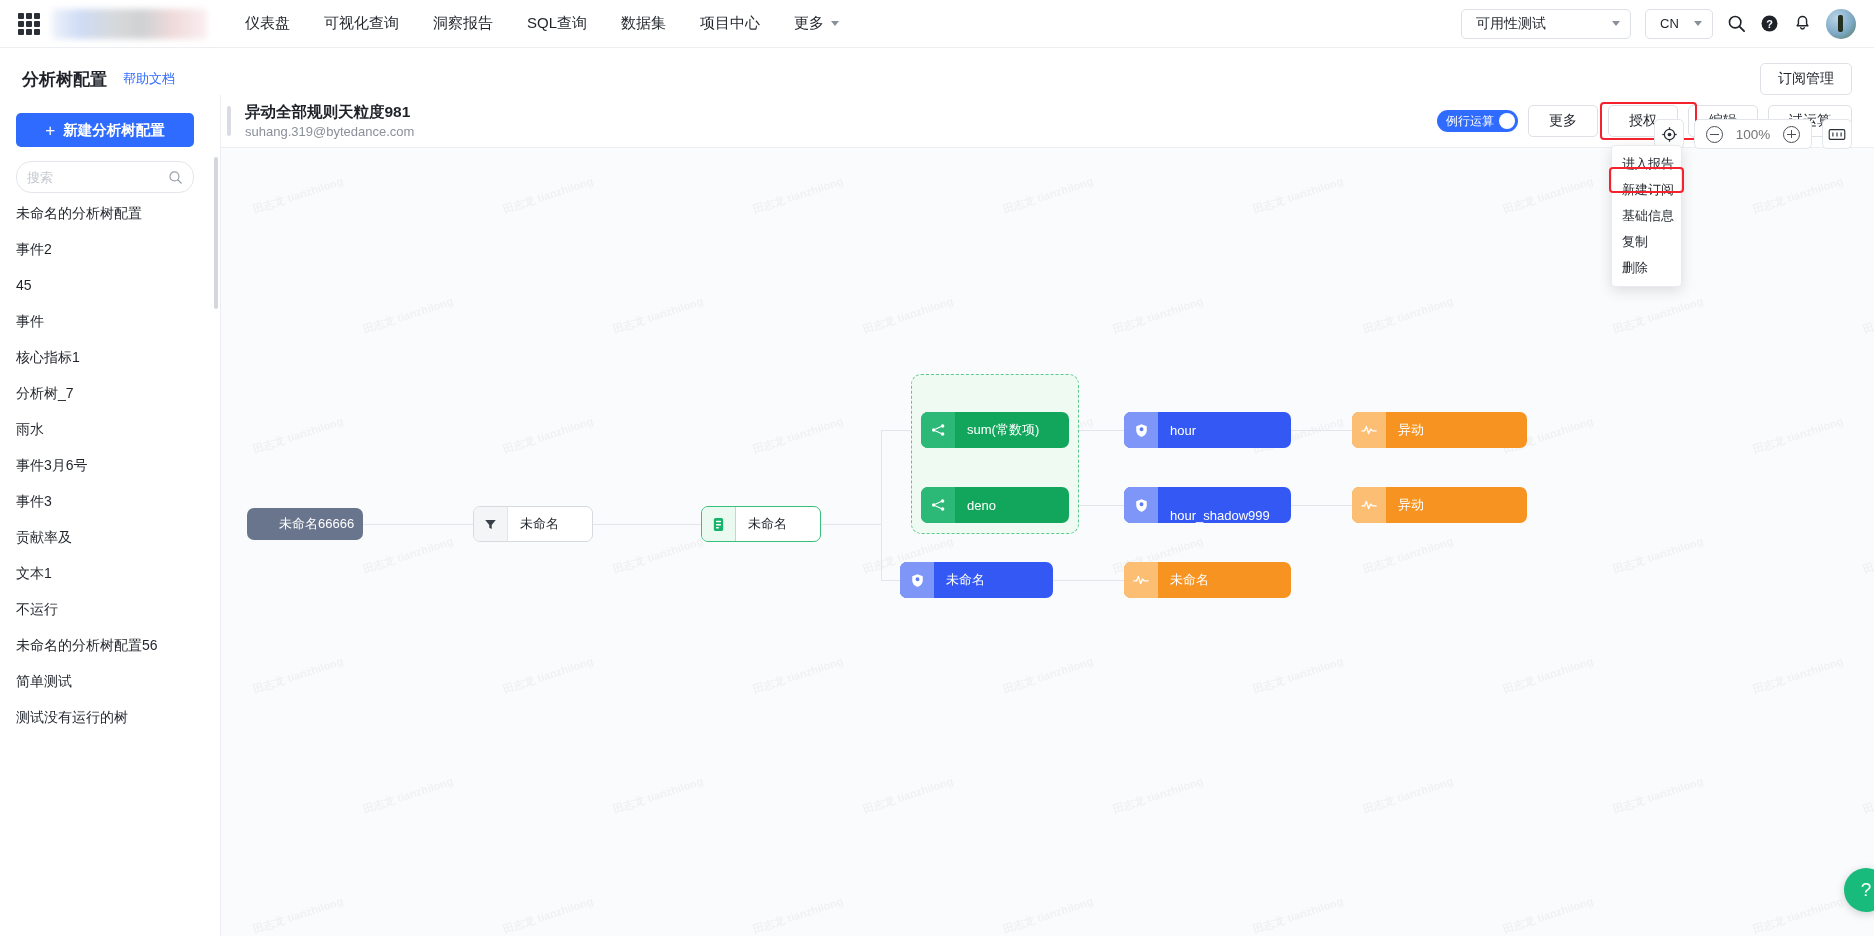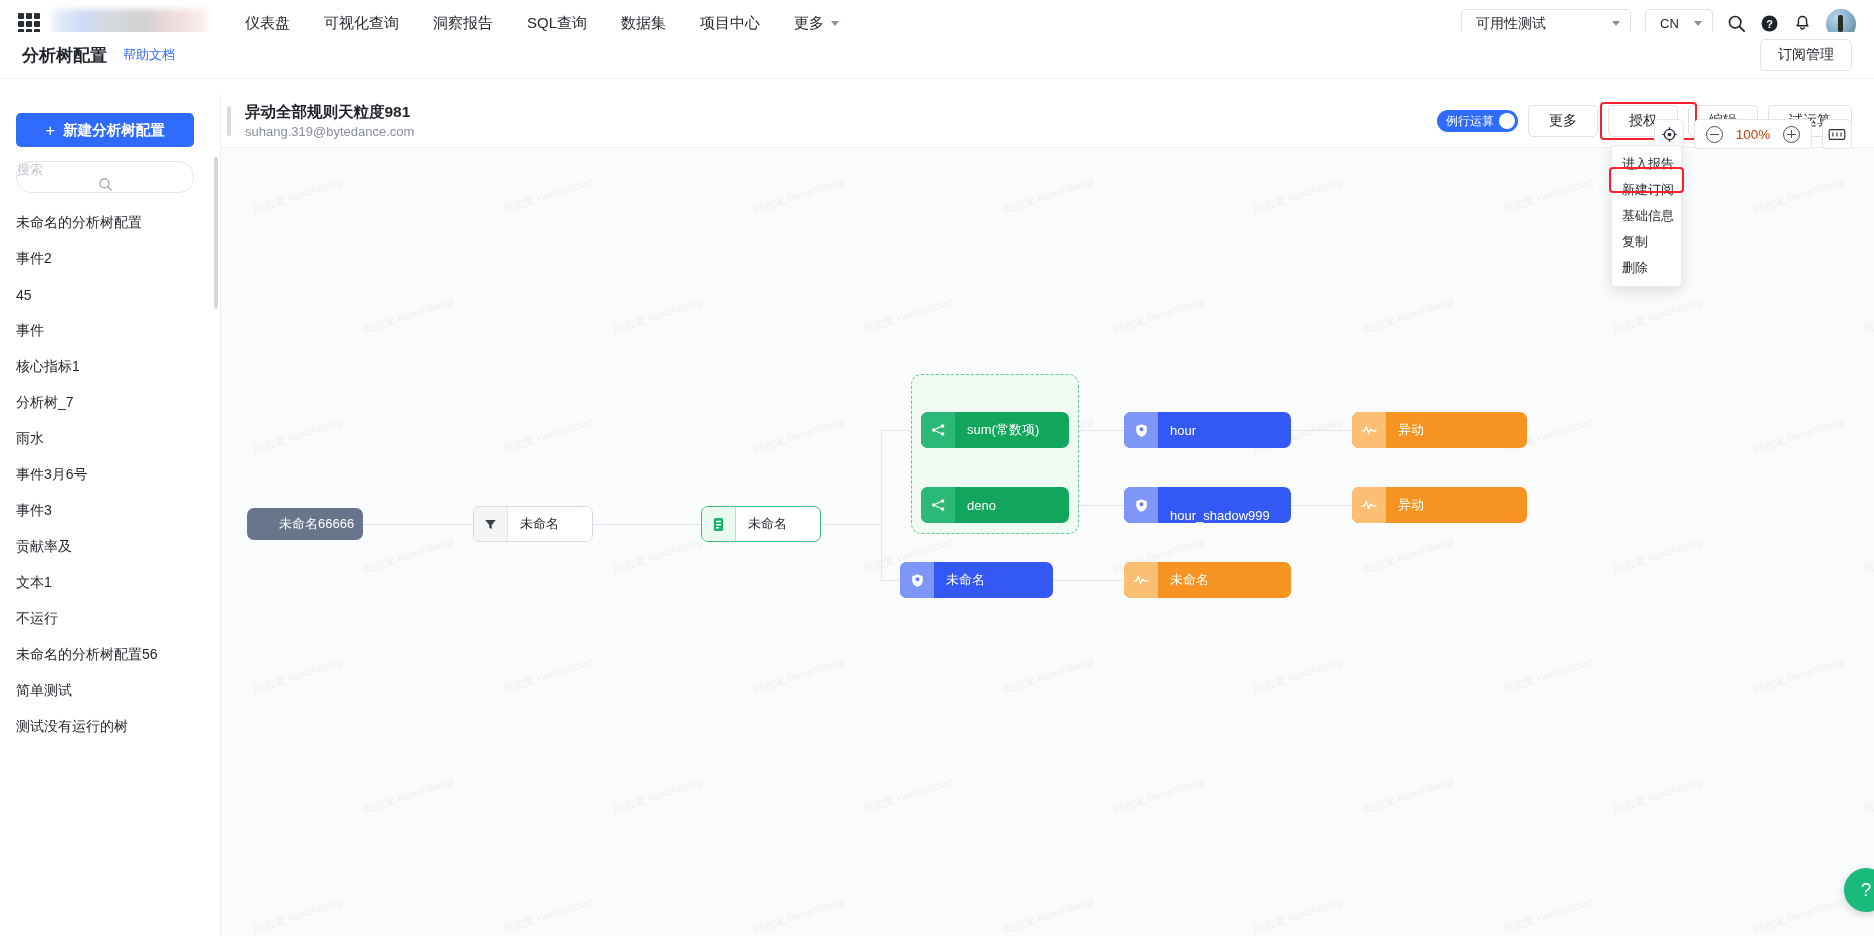--- a/index.html
+++ b/index.html
@@ -39,21 +39,21 @@
   .selbox.lang .lab { flex: 1; font-size: 13px; }
   .ic { cursor: pointer; display: flex; align-items: center; justify-content: center; }
   .avatar { width: 30px; height: 30px; border-radius: 50%; overflow: hidden;
     background: radial-gradient(circle at 35% 30%, #b9d4e8, #7fa9c6 55%, #4f7a57 100%);
     position: relative; cursor: pointer; }
   .avatar::after { content: ""; position: absolute; left: 12px; top: 6px;
     width: 5px; height: 17px; background: #24301f; border-radius: 2px; }
 
   
   .subhead {
-    position: absolute; left: 0; top: 32px; width: 1874px; height: 47px;
+    position: absolute; left: 0; top: 56px; width: 1874px; height: 47px;
     background: #fff; border-bottom: 1px solid #eceef1;
     display: flex; align-items: center; padding: 0 22px;
   }
   .subhead h1 { font-size: 17px; font-weight: 700; }
   .helplink { font-size: 13px; color: #2f6bff; margin-left: 16px; cursor: pointer; }
   .btn-outline {
     margin-left: auto; height: 32px; padding: 0 17px; border: 1px solid #dde1e6;
     background: #fff; border-radius: 5px; font-size: 14px; color: #1f2329;
     cursor: pointer; font-family: inherit;
   }
@@ -64,26 +64,26 @@
     background: #fff; border-right: 1px solid #eceef1; overflow: hidden;
   }
   .newbtn {
     margin: 18px 16px 0; height: 34px; width: 178px; background: #2f6bff; color: #fff;
     border: none; border-radius: 5px; font-size: 14.5px; font-weight: 700; cursor: pointer;
     display: flex; align-items: center; justify-content: center; gap: 8px; font-family: inherit;
   }
   .plus { font-size: 17px; font-weight: 400; line-height: 1; }
   .searchwrap { margin: 14px 16px 0; width: 178px; height: 32px;
     border: 1px solid #e3e6ea; border-radius: 15px; display: flex; align-items: center;
-    padding: 0 10px; flex-direction: column; }
+    padding: 0 10px; }
   .searchwrap input { flex: 1; border: none; outline: none; font-size: 13px;
     font-family: inherit; background: transparent; color: #1f2329; min-width: 0; }
   .searchwrap input::placeholder { color: #c2c7ce; }
   .treelist { margin-top: 12px; }
-  .treeitem { height: 36px; display: flex; align-items: center; padding: 0 16px;
+  .treeitem { height: 36px; display: flex; padding: 0 16px;
     font-size: 14px; color: #1f2329; cursor: pointer; white-space: nowrap; }
   .sb-scroll { position: absolute; right: 2px; top: 62px; width: 4px; height: 152px;
     background: #d4d7dc; border-radius: 2px; cursor: pointer; }
 
   
   .content { position: absolute; left: 221px; top: 95px; width: 1653px; height: 841px;
     background: #fff; }
   .chead { position: relative; height: 53px; border-bottom: 1px solid #eceef1;
     display: flex; align-items: center; padding: 0 22px 0 0; }
   .chead-bar { width: 4px; height: 30px; background: #d9dde3; border-radius: 2px;
@@ -111,21 +111,21 @@
   #ring-newsub { right: 190px; top: 72px; width: 75px; height: 26px; z-index: 41; }
 
   
   .zoombar { position: absolute; right: 22px; top: 24px; display: flex;
     align-items: center; gap: 10px; z-index: 30; }
   .zbtn { height: 30px; min-width: 30px; border: 1px solid #e3e6ea; background: #fff;
     border-radius: 5px; display: flex; align-items: center; justify-content: center;
     cursor: pointer; color: #4a5058; }
   .zgroup { height: 30px; border: 1px solid #e3e6ea; background: #fff; border-radius: 5px;
     display: flex; align-items: center; gap: 11px; padding: 0 11px; }
-  .zpct { font-size: 13.5px; color: #c2410c; min-width: 38px; text-align: center; }
+  .zpct { font-size: 13.5px; color: #737373; min-width: 38px; text-align: center; }
   .circ { width: 17px; height: 17px; border: 1.4px solid #4a5058; border-radius: 50%;
     position: relative; cursor: pointer; }
   .circ::before { content: ""; position: absolute; left: 3.2px; top: 7.1px;
     width: 8.6px; height: 1.4px; background: #4a5058; }
   .circ.plus::after { content: ""; position: absolute; left: 7.1px; top: 3.2px;
     width: 1.4px; height: 8.6px; background: #4a5058; }
 
   
   .canvas { position: absolute; left: 0; top: 53px; width: 1653px; height: 788px;
     background: #fafbfc; overflow: hidden; }

